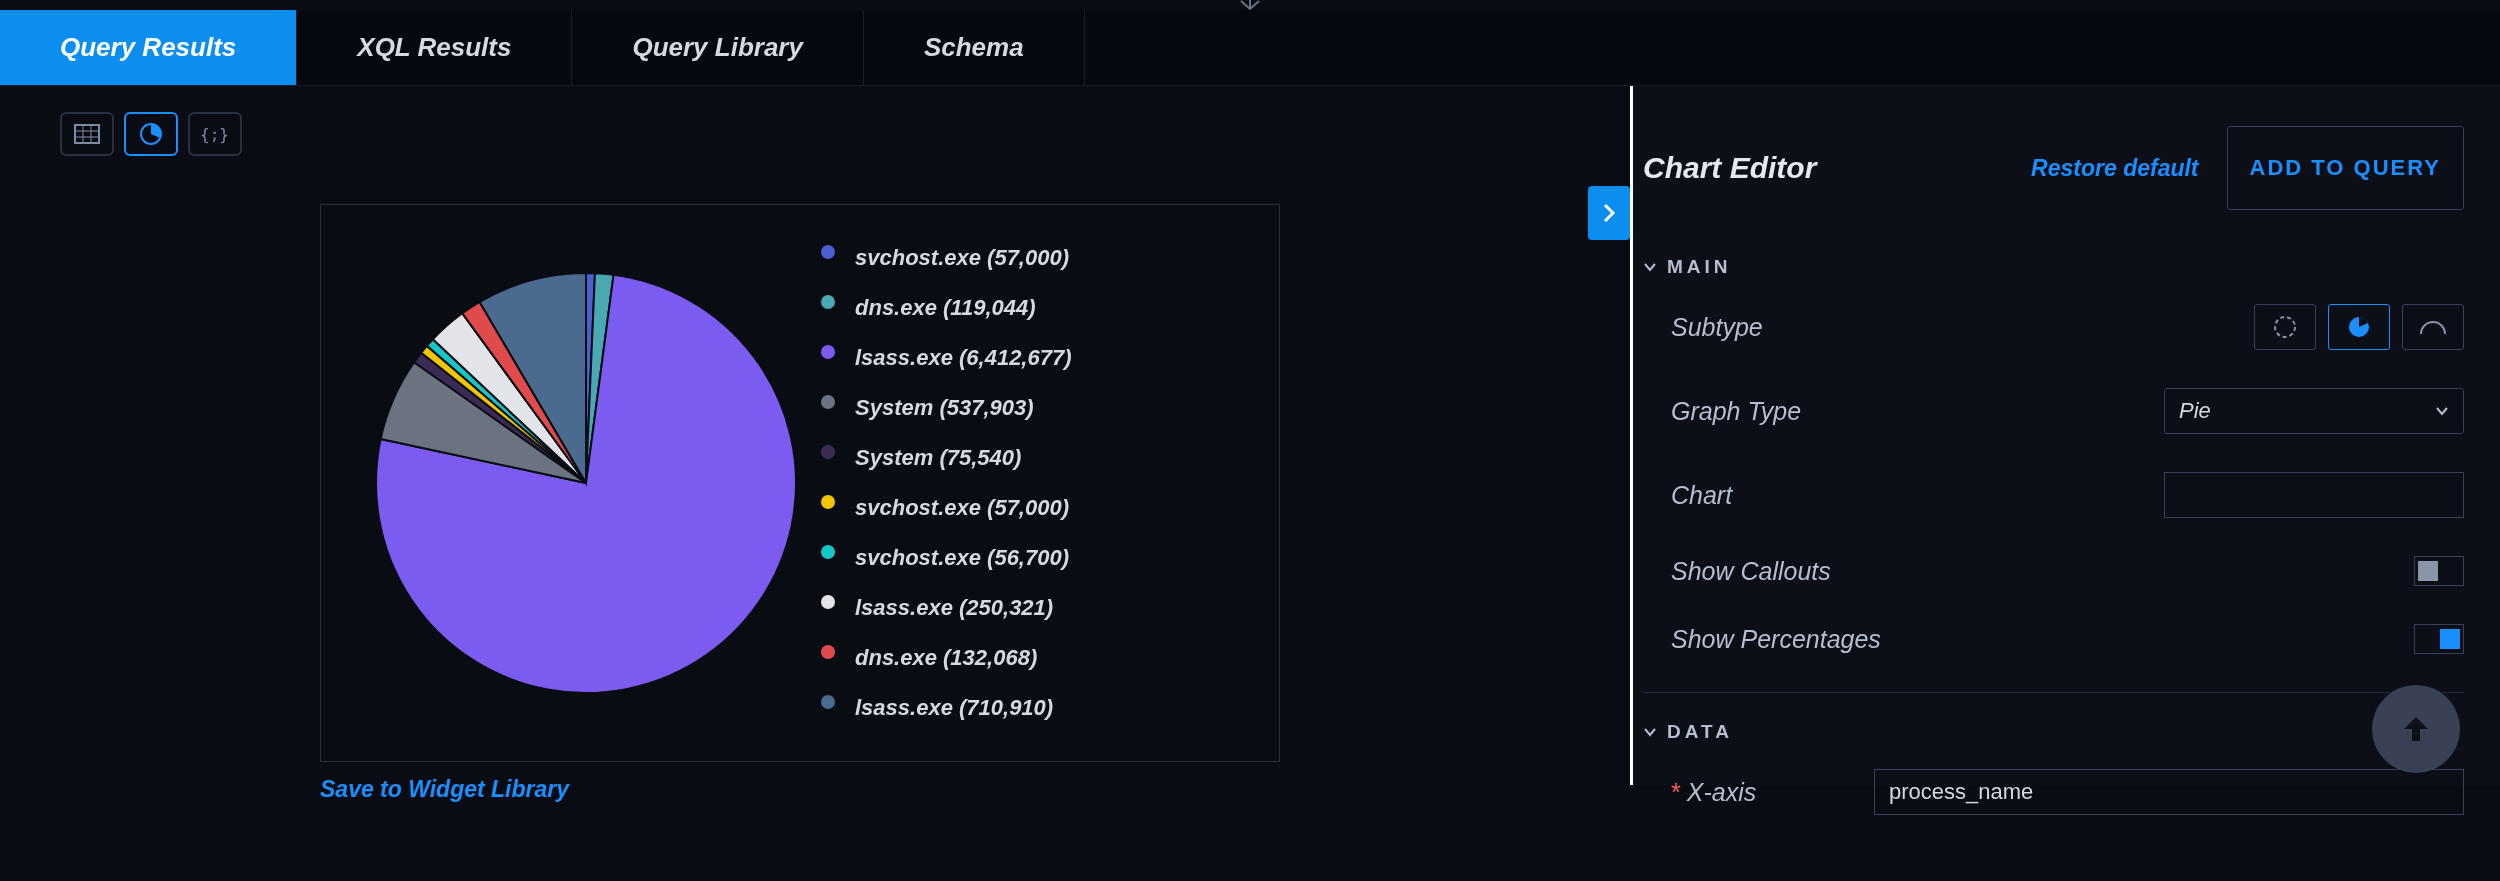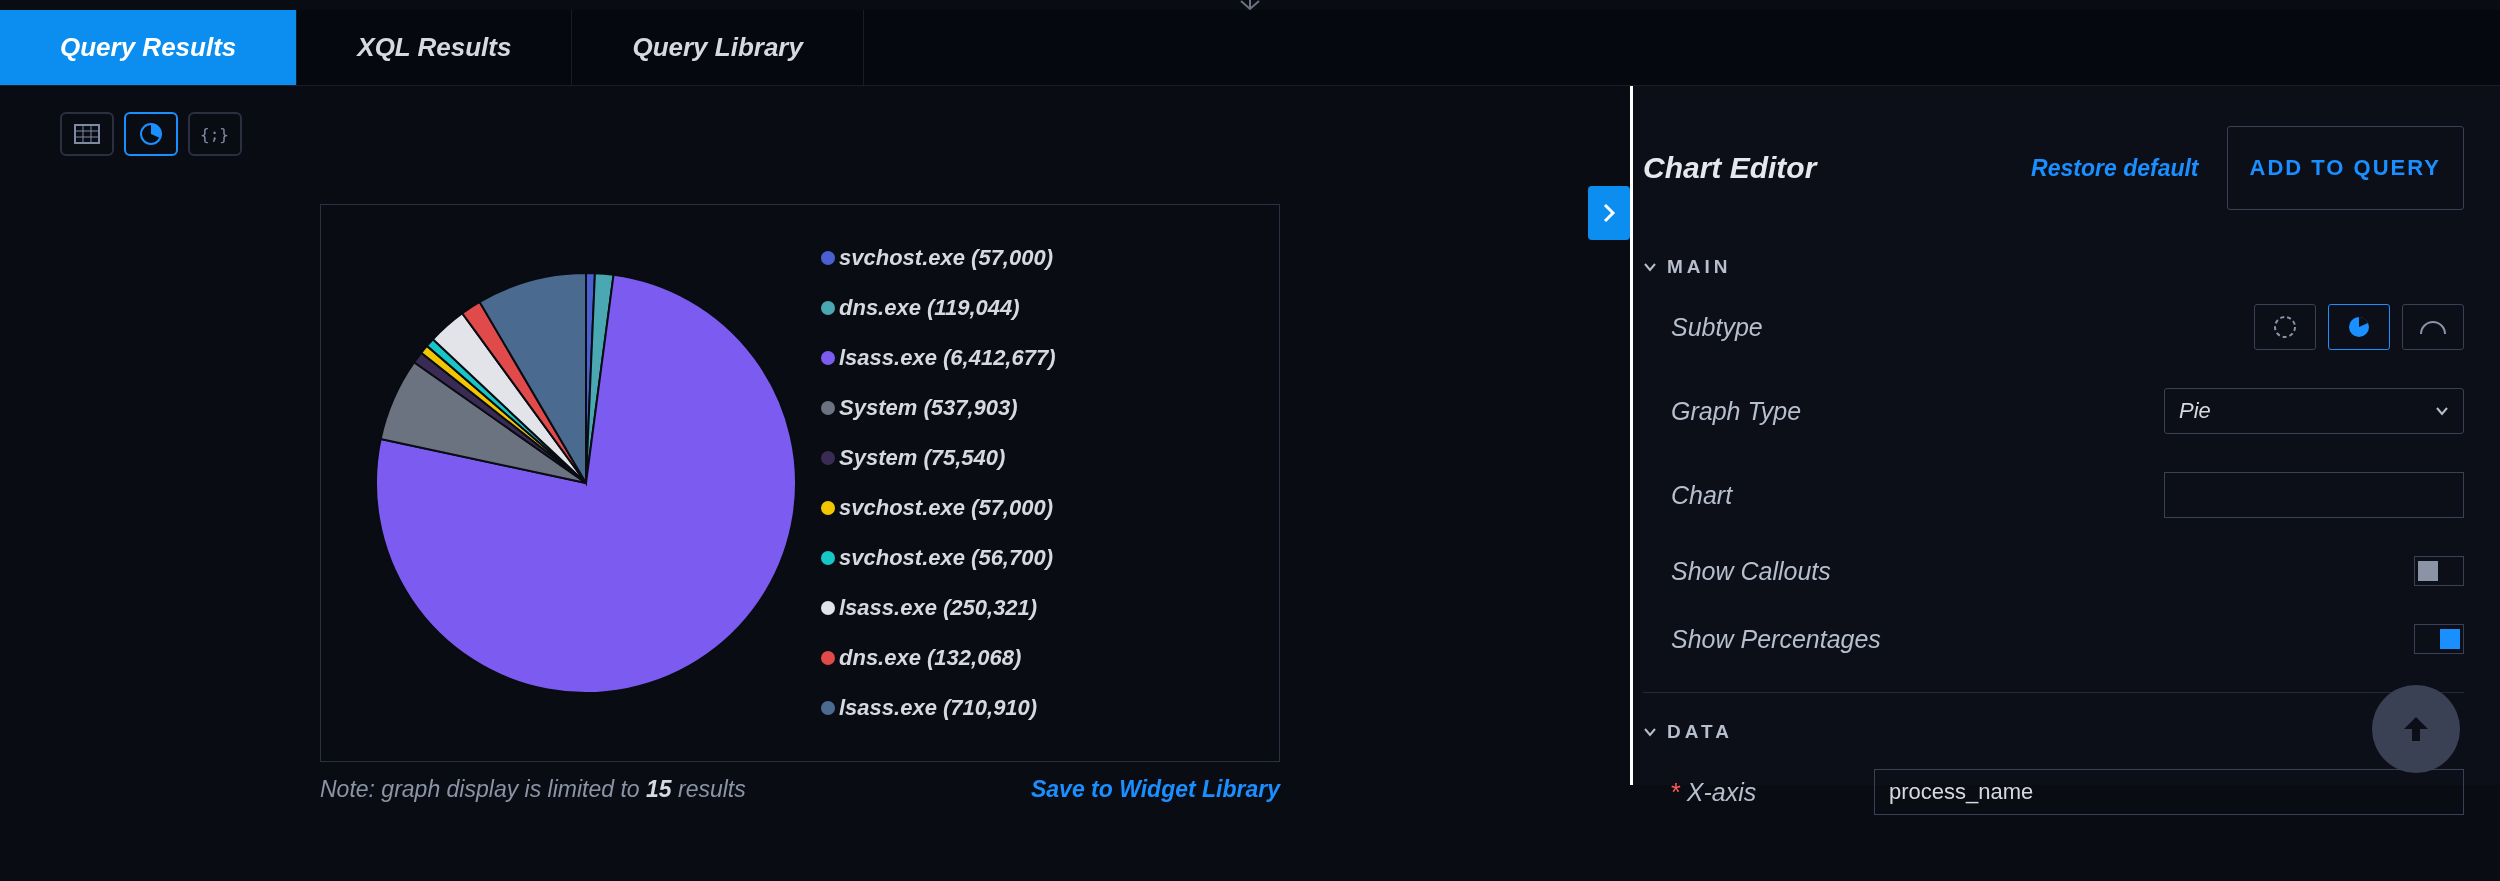--- a/index.html
+++ b/index.html
@@ -70,21 +70,21 @@
     display: flex;
     align-items: center;
     padding: 20px 30px;
     margin-left: 260px;
   }
   .pie-wrap { width: 470px; display:flex; justify-content:center; }
   .legend {
     display:flex; flex-direction:column; gap: 24px;
     font-style: italic; font-weight: 600; font-size: 22px;
   }
-  .legend-row { display:flex; align-items:center; gap:4px; }
+  .legend-row { display:flex; gap:20px; }
   .swatch { width:14px; height:14px; border-radius:50%; flex:none; }
   .note-row {
     margin-top: 14px;
     margin-left: 260px;
     width: 960px;
     display:flex;
     justify-content:space-between;
     font-style: italic;
     font-size: 23px;
   }
@@ -169,20 +169,21 @@
     <svg width="22" height="12" viewBox="0 0 22 12">
         <path d="M2 2 L11 10 L20 2" stroke="#6b7280" stroke-width="2" fill="none"></path>
         <line x1="11" y1="0" x2="11" y2="10" stroke="#6b7280" stroke-width="2"></line>
       </svg>
   </div>
 
   <div class="tabs">
     <div class="tab active">Query Results</div>
     <div class="tab">XQL Results</div>
     <div class="tab">Query Library</div>
+    <div class="tab">Schema</div>
   </div>
 
   <div class="body">
     <div class="left-pane">
       <div class="view-toggles">
         <div class="view-toggle">
           <svg width="26" height="20" viewBox="0 0 26 20">
               <rect x="1" y="1" width="24" height="18" stroke="currentColor" fill="none" stroke-width="2"></rect>
               <line x1="1" y1="7" x2="25" y2="7" stroke="currentColor"></line>
               <line x1="1" y1="13" x2="25" y2="13" stroke="currentColor"></line>
@@ -256,23 +257,20 @@
               <span>dns.exe (132,068)</span>
             </div>
             <div class="legend-row">
               <span class="swatch" style="background: rgb(74, 107, 143);"></span>
               <span>lsass.exe (710,910)</span>
             </div>
           </div>
       </div>
 
       <div class="note-row">
-        <span class="note-text">
-          <span>Note: graph display is limited to </span><b>15</b><span> results</span>
-        </span>
         <span class="save-link">Save to Widget Library</span>
       </div>
     </div>
 
     <div class="collapse-btn">
       <svg width="14" height="20" viewBox="0 0 14 20">
           <path d="M3 2 L11 10 L3 18" stroke="#fff" stroke-width="3" fill="none"></path>
         </svg>
     </div>
 

